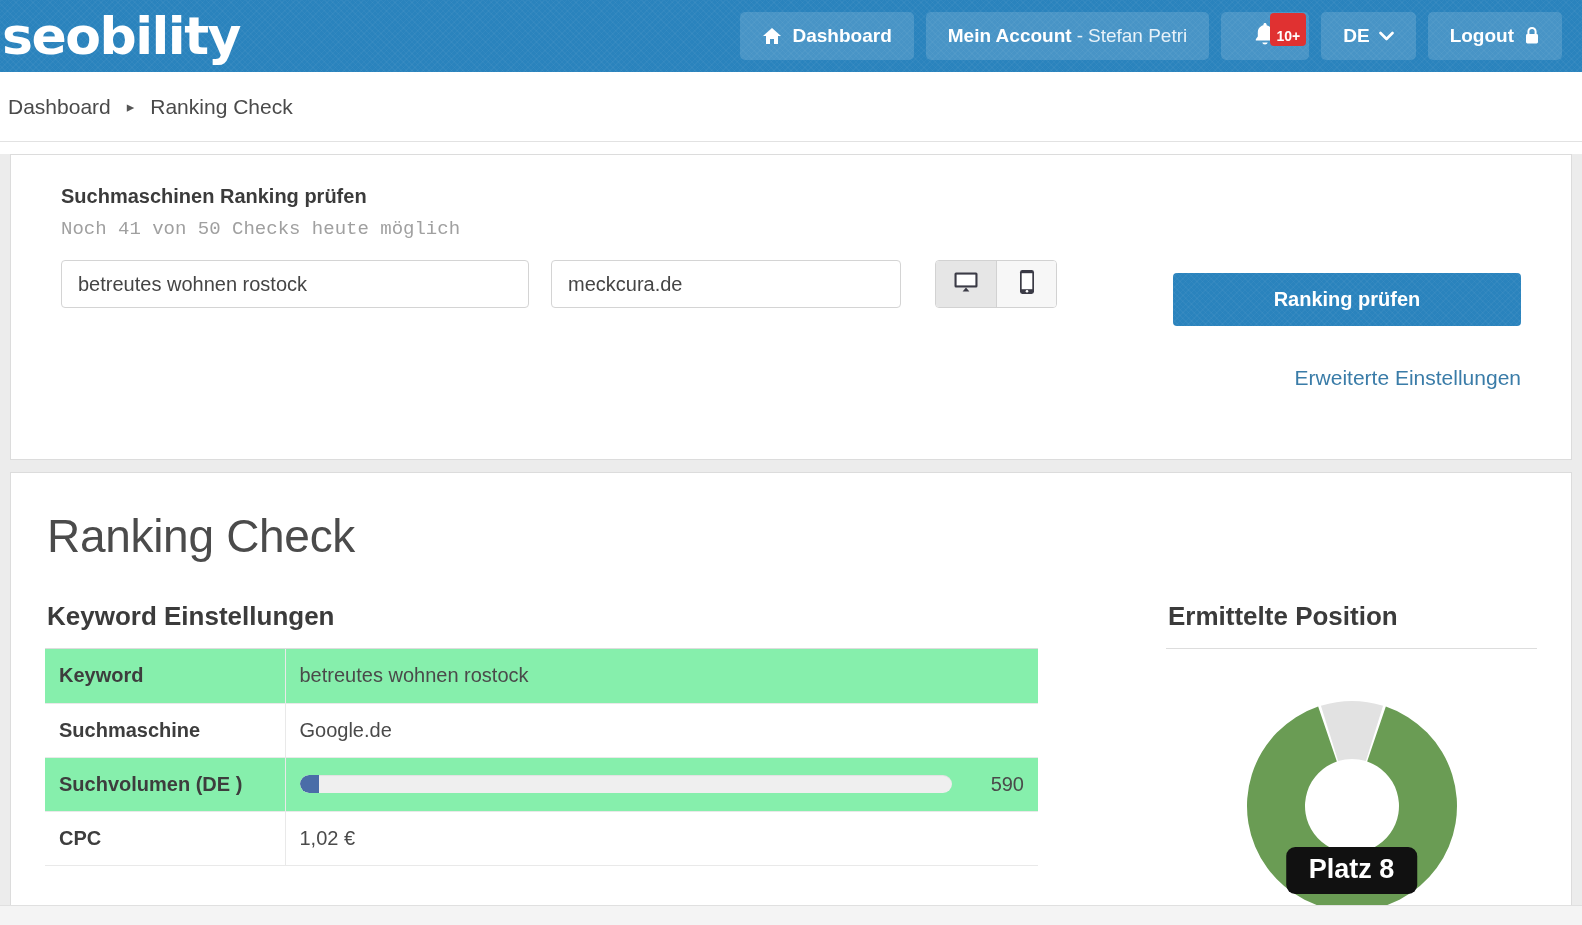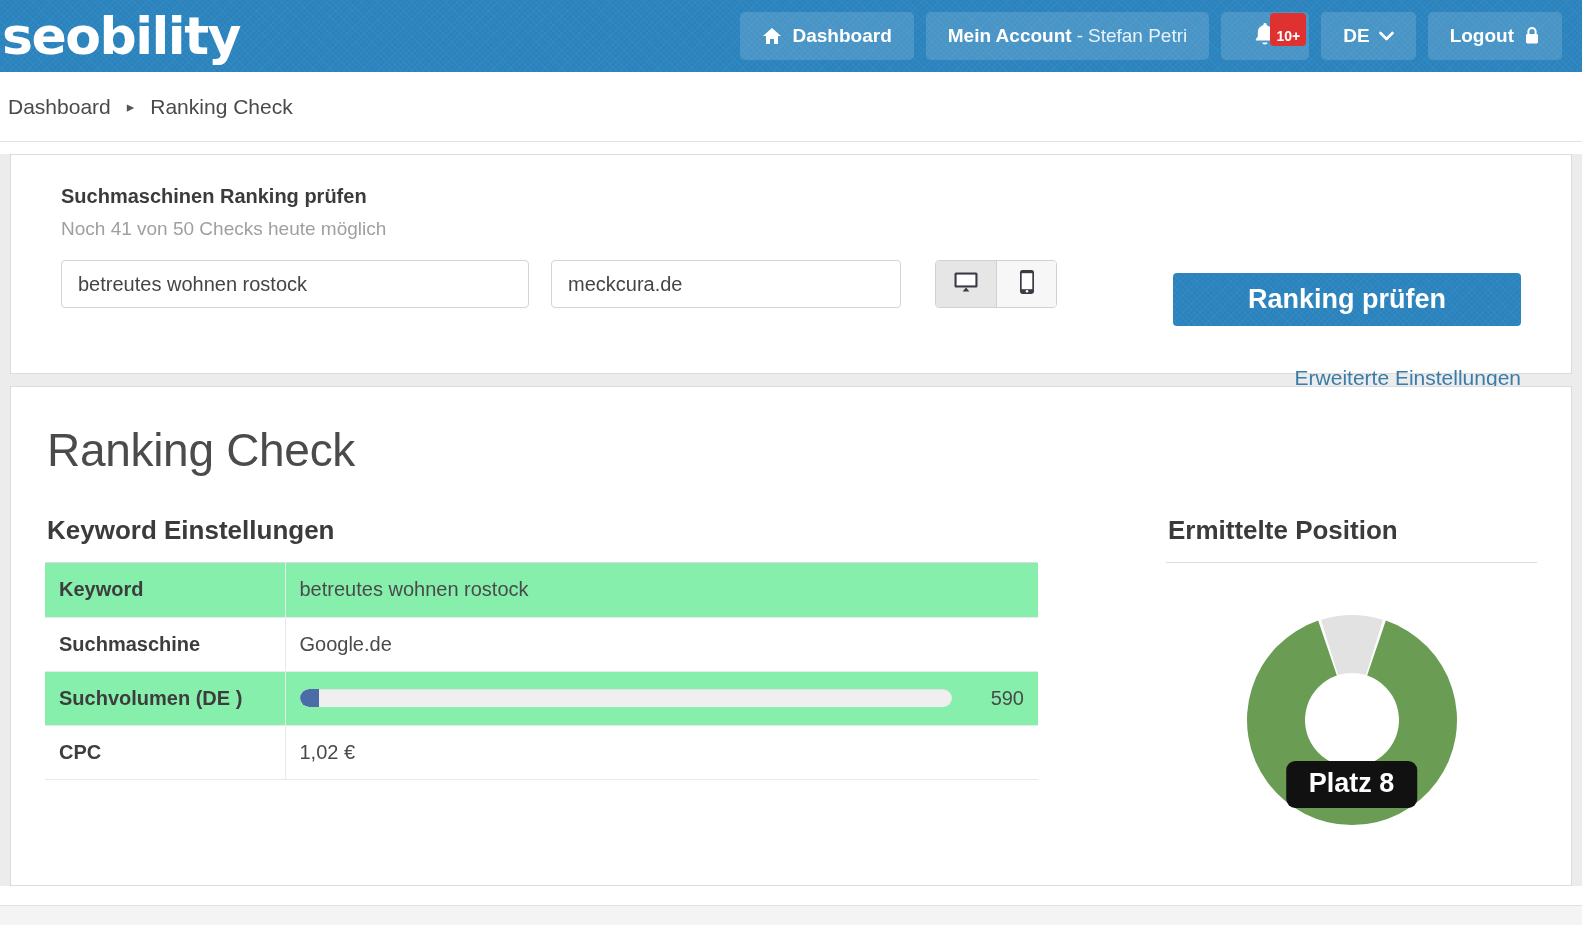--- a/index.html
+++ b/index.html
@@ -98,31 +98,32 @@
 
   
   .page { background: #ececec; padding: 0; }
   .panel {
     background: #ffffff;
     border: 1px solid #dcdcdc;
     margin: 12px 10px 0 10px;
   }
 
   
-  .search-panel { padding: 30px 50px 28px 50px; height: 220px; position: relative; }
+  .search-panel { padding: 30px 50px 28px 50px; height: 306px; position: relative; }
   .sp-title {
     font-size: 20px;
     font-weight: bold;
     color: #3b3b3b;
     margin: 0 0 10px 0;
   }
   .sp-sub {
     font-size: 19px;
     color: #a0a0a0;
     margin: 0 0 20px 0;
+    font-family: Liberation Mono, monospace;
   }
   .sp-row { display: flex; align-items: flex-start; gap: 22px; }
   .txtinput {
     height: 48px;
     border: 1px solid #d4d4d4;
     border-radius: 4px;
     font-size: 20px;
     color: #454545;
     padding: 0 16px;
     background: #fff;
@@ -162,21 +163,21 @@
     display: block;
     width: 348px;
     height: 53px;
     background: #2a83bd;
     background-image:
       repeating-linear-gradient(45deg, rgba(255,255,255,0.035) 0 1px, transparent 1px 4px),
       repeating-linear-gradient(-45deg, rgba(255,255,255,0.035) 0 1px, transparent 1px 4px);
     border: none;
     border-radius: 4px;
     color: #ffffff;
-    font-size: 27px;
+    font-size: 20px;
     font-weight: bold;
     cursor: pointer;
     font-family: "Liberation Sans", sans-serif;
   }
   .link-adv {
     display: inline-block;
     margin-top: 40px;
     font-size: 21px;
     color: #3a7ca8;
     cursor: pointer;

